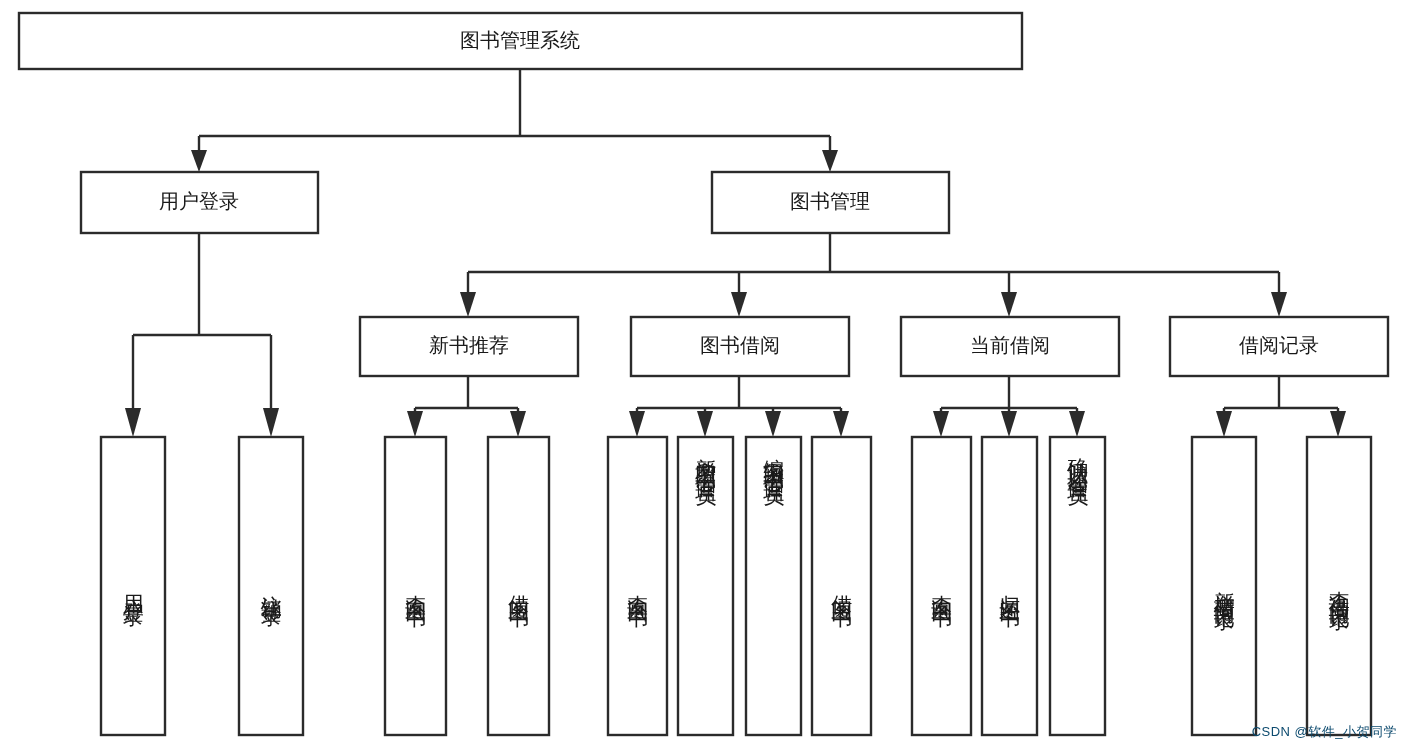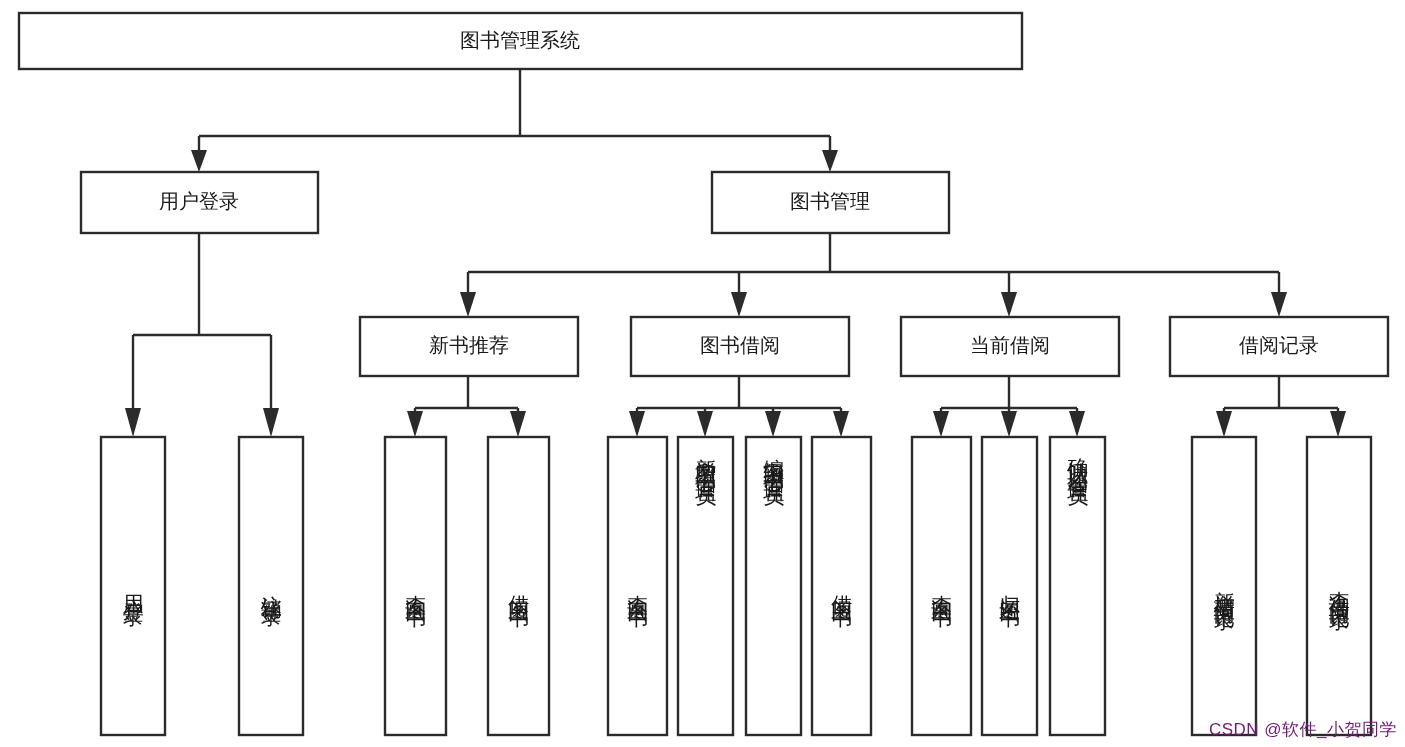--- a/index.html
+++ b/index.html
@@ -47,22 +47,22 @@
     font-size: 20px;
     fill: #1a1a1a;
     text-anchor: middle;
     dominant-baseline: middle;
   }
   .watermark {
     position: absolute;
     right: 8px;
     bottom: 6px;
     font-family: "Liberation Sans", "DejaVu Sans", sans-serif;
-    font-size: 17px;
-    color: #701a75;
+    font-size: 13px;
+    color: #0c4a6e;
     white-space: nowrap;
     letter-spacing: 0.5px;
     pointer-events: none;
   }
 </style>
 </head>
 <body>
 
 <div id="diagram-root">
 

